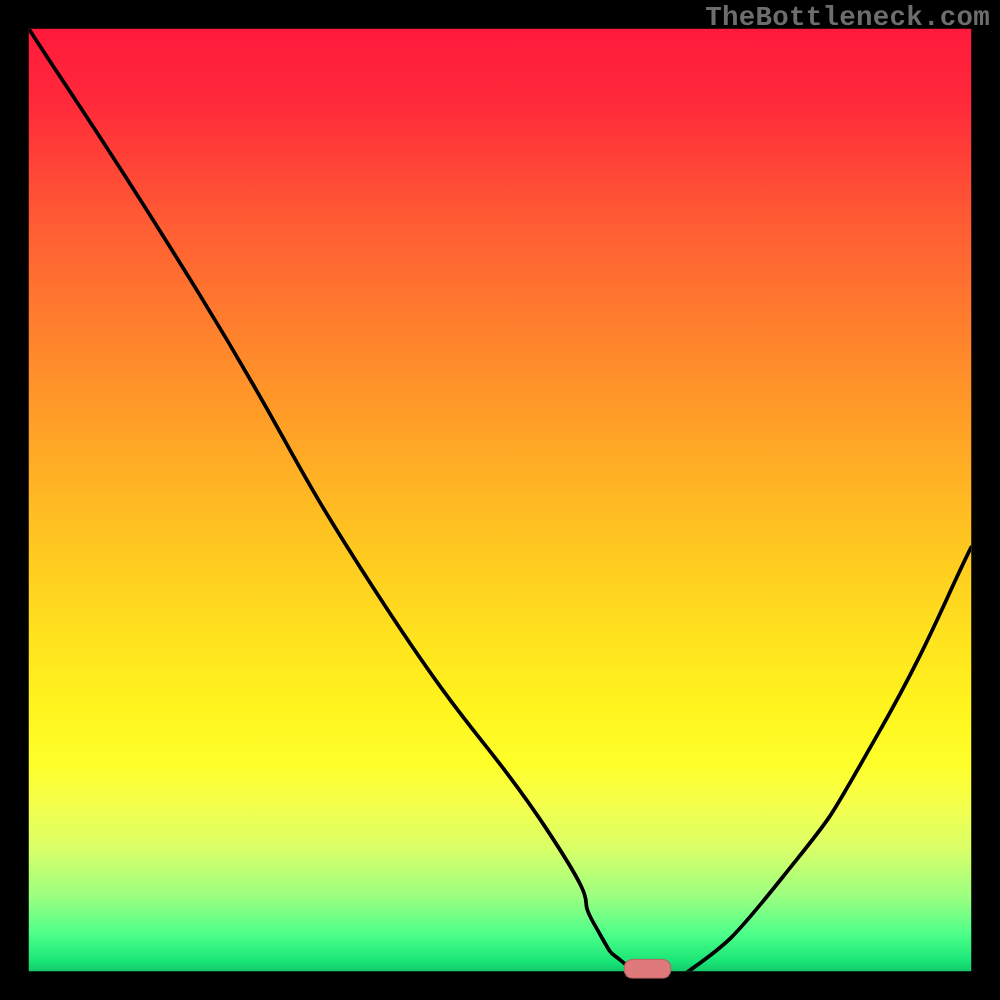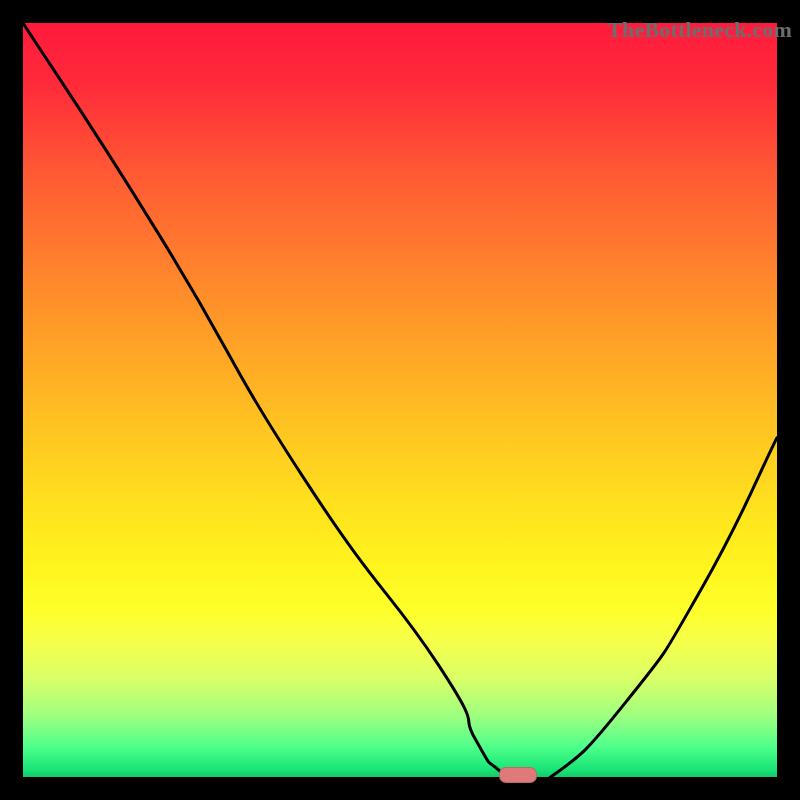--- a/index.html
+++ b/index.html
@@ -39,26 +39,25 @@
       #9cff80 92%,
       #4eff8a 96%,
       #18e576 99%,
       #14c86a 100%
     );
   }
   .watermark {
     position: absolute;
     top: 2px;
     right: 8px;
-    font-family: Liberation Serif, serif;
+    font-family: Liberation Mono, monospace;
     font-size: 22px;
     font-weight: 600;
     color: #6d6d6d;
     letter-spacing: 0.2px;
-    margin-top: 15px;
   }
   svg.curve {
     position: absolute;
     left: 0;
     top: 0;
     width: 754px;
     height: 754px;
   }
   .marker {
     position: absolute;

